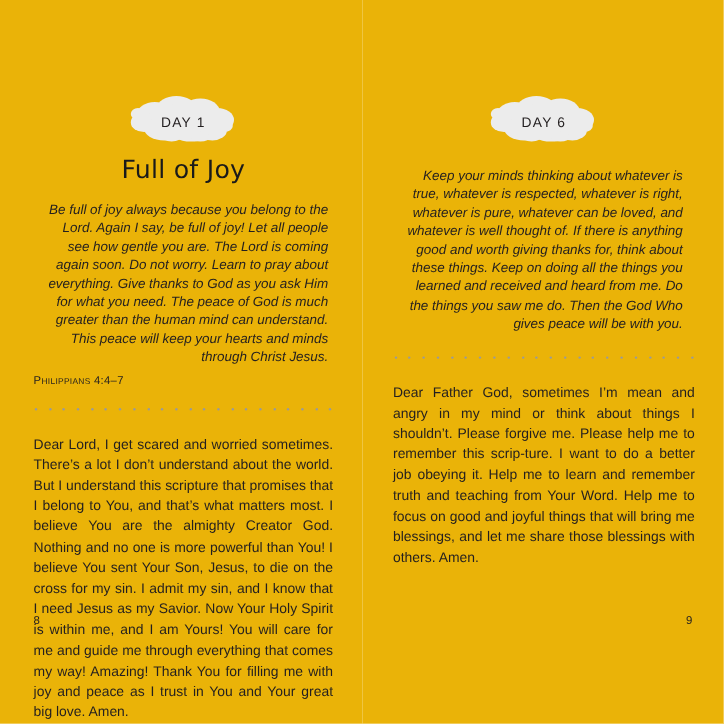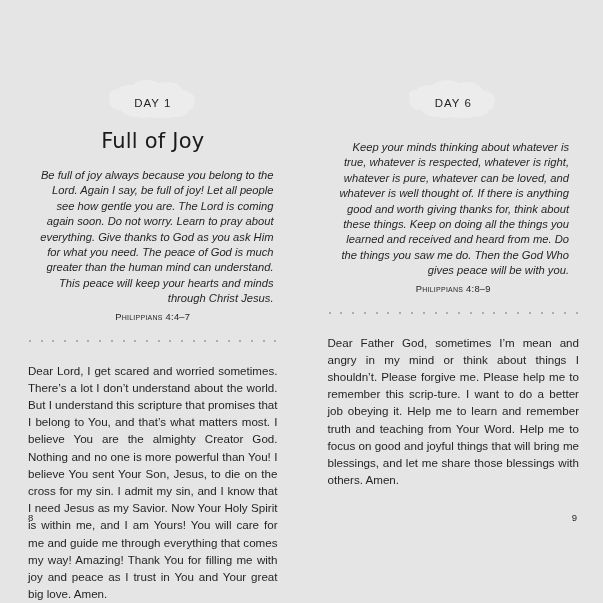--- a/index.html
+++ b/index.html
@@ -20,21 +20,21 @@
     width: 603px;
     height: 603px;
     box-sizing: border-box;
   }
 
   .page {
     position: relative;
     box-sizing: border-box;
     width: 301.5px;
     height: 603px;
-    background: #e5e5e5;
+    background: #eab308;
     padding: 9px;
   }
 
   .page-inner {
     position: absolute;
     left: 0;
     right: 0;
     top: 0;
     bottom: 0;
   }
@@ -105,21 +105,21 @@
     line-height: 15.4px;
     color: #231f20;
     padding: 0 4px;
   }
   .page-right .scripture {
     padding: 0 10px;
   }
 
   .reference {
     margin-top: 4px;
-    text-align: center;
+    text-align: left;
     font-family: "Liberation Sans", sans-serif;
     font-size: 9.4px;
     font-variant: small-caps;
     letter-spacing: 0.25px;
     color: #231f20;
   }
 
   
   .divider {
     margin-top: 16px;
@@ -250,21 +250,20 @@
               <ellipse cx="8" cy="16" rx="6" ry="5"></ellipse>
             </g>
           </svg>
         </span>
         <span class="day-label">DAY 6</span>
       </div>
 
 
       <div class="scripture">Keep your minds thinking about whatever is true, whatever is respected, whatever is right, whatever is pure, whatever can be loved, and whatever is well thought of. If there is anything good and worth giving thanks for, think about these things. Keep on doing all the things you learned and received and heard from me. Do the things you saw me do. Then the God Who gives peace will be with you.</div>
 
-      <div class="reference">Philippians 4:8–9</div>
 
       <div class="divider">
         <span class="dot"></span>
           <span class="dot"></span>
           <span class="dot"></span>
           <span class="dot"></span>
           <span class="dot"></span>
           <span class="dot"></span>
           <span class="dot"></span>
           <span class="dot"></span>

